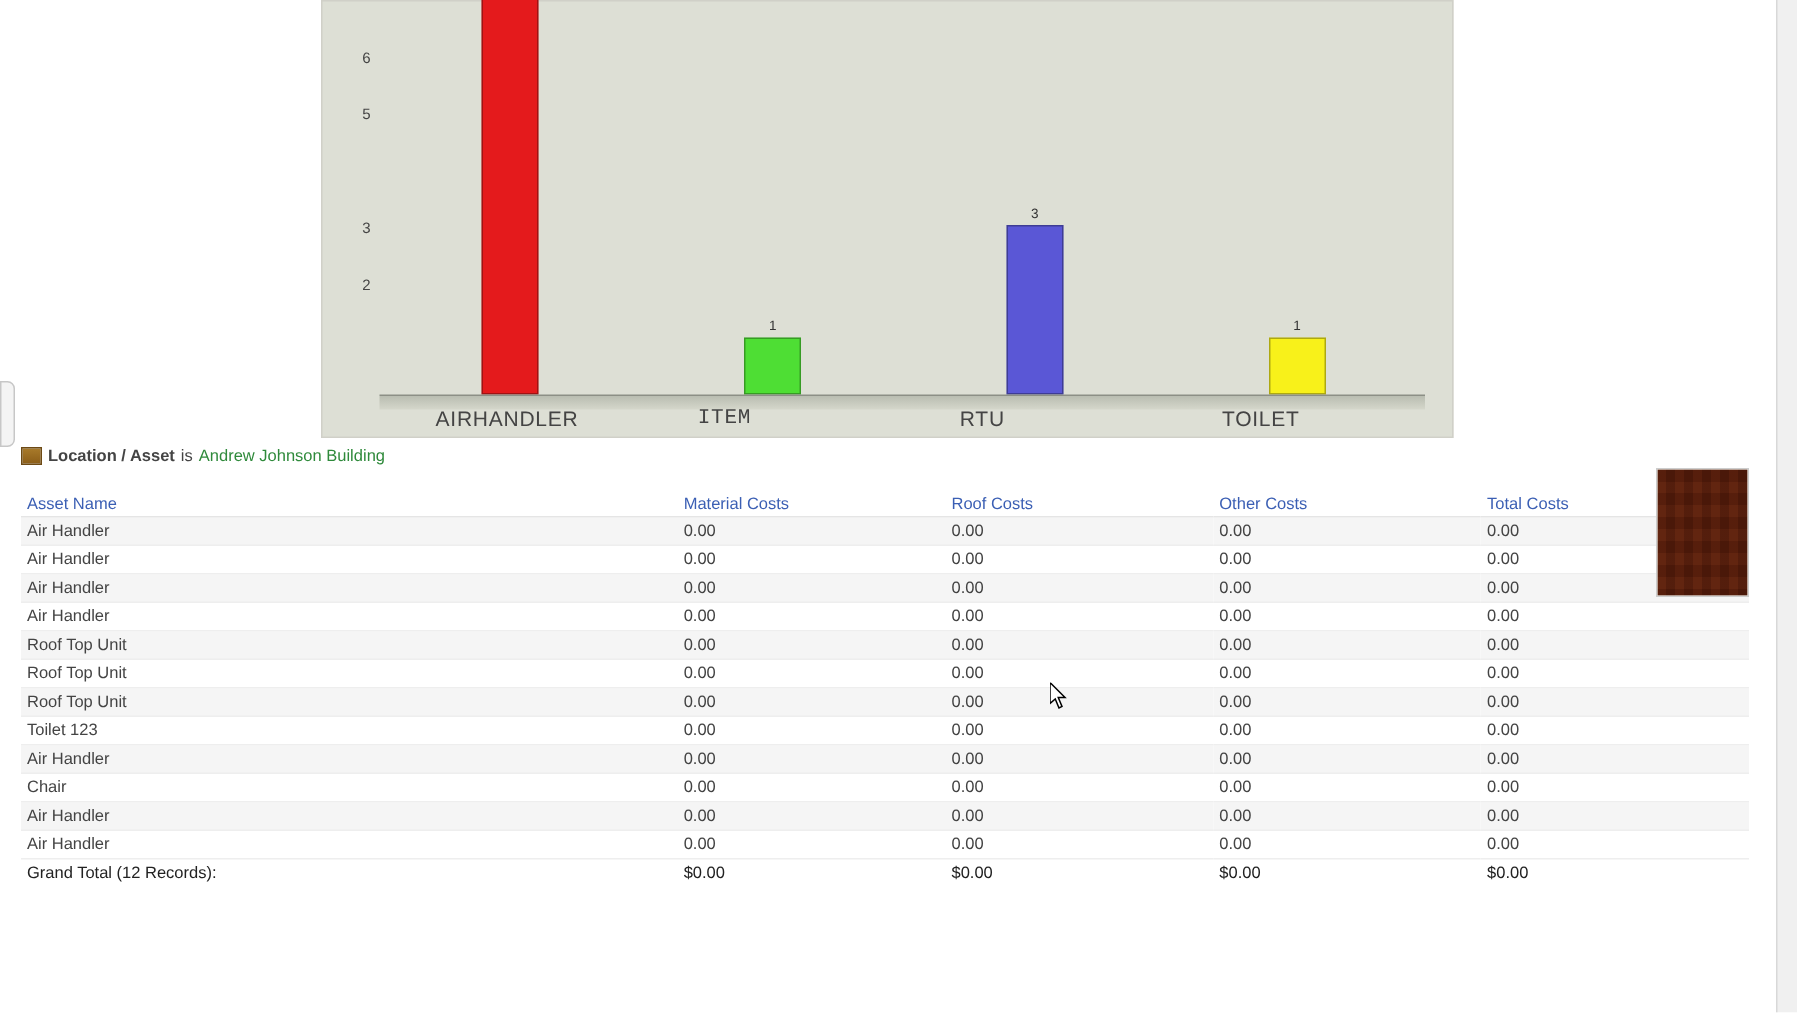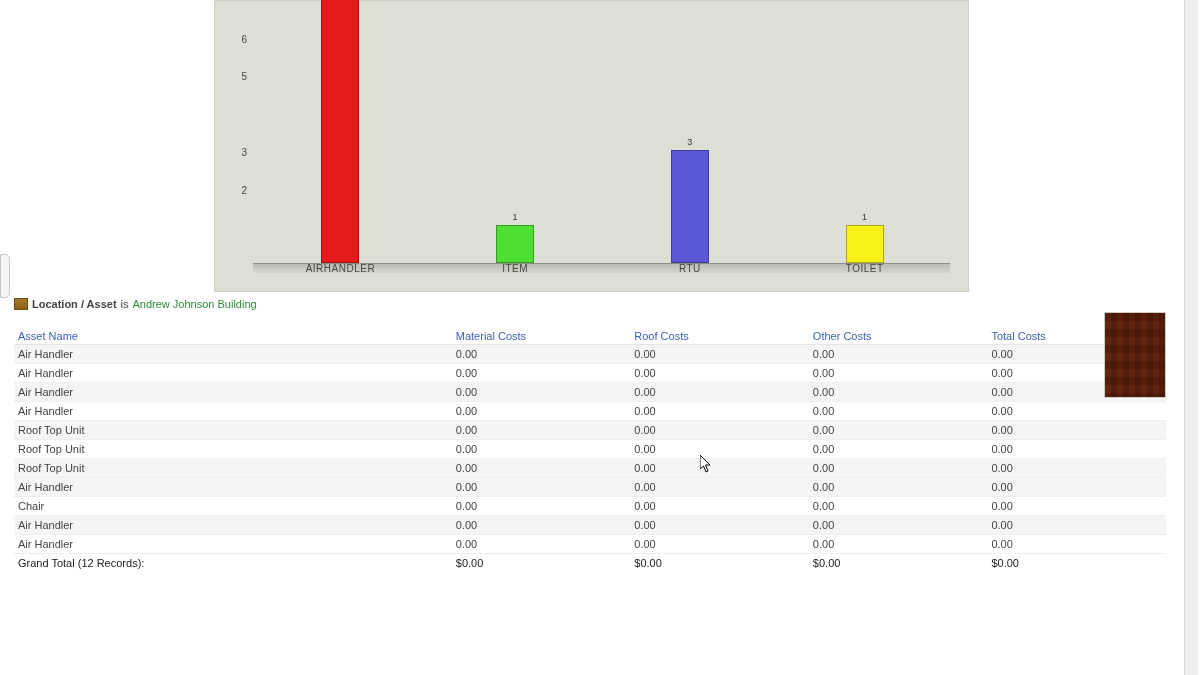--- a/index.html
+++ b/index.html
@@ -58,24 +58,24 @@
   .bar-label {
     position: absolute;
     width: 100%;
     top: -14px;
     text-align: center;
     font-size: 9px;
     color: #333;
   }
   .xlabel {
     position: absolute;
-    bottom: 17px;
+    bottom: 4px;
     width: 100px;
-    text-align: center;
-    font-size: 10px;
+    text-align: left;
+    font-size: 14px;
     color: #444;
     letter-spacing: 0.5px;
   }
 
   
   .criteria {
     margin-top: 6px;
     position: relative;
     width: 1152px;
   }
@@ -189,21 +189,21 @@
       </div>
     <div class="plot-floor"></div>
     <div id="ytick-layer">
         <div class="ytick" style="top: 183.571px;">2</div>
         <div class="ytick" style="top: 145.857px;">3</div>
         <div class="ytick" style="top: 70.4286px;">5</div>
         <div class="ytick" style="top: 32.7143px;">6</div>
       </div>
     <div id="xlabel-layer">
         <div class="xlabel" style="left: 75.375px;">AIRHANDLER</div>
-        <div class="xlabel" style="left: 250.125px;">ITEM</div>
+        <div class="xlabel" style="left: 250.125px; font-family: Liberation Mono, monospace;">ITEM</div>
         <div class="xlabel" style="left: 424.875px;">RTU</div>
         <div class="xlabel" style="left: 599.625px;">TOILET</div>
       </div>
   </div>
 
   <div class="criteria">
     <div id="criteria-rows">
         <div class="criteria-row">
           <span class="crit-icon ic-building"></span>
           <b>Location / Asset</b>
@@ -274,20 +274,27 @@
           <td class="num">0.00</td>
           <td class="num">0.00</td>
         </tr>
         <tr class="zebra">
           <td>Roof Top Unit</td>
           <td class="num">0.00</td>
           <td class="num">0.00</td>
           <td class="num">0.00</td>
           <td class="num">0.00</td>
         </tr>
+        <tr>
+          <td>Toilet 123</td>
+          <td class="num">0.00</td>
+          <td class="num">0.00</td>
+          <td class="num">0.00</td>
+          <td class="num">0.00</td>
+        </tr>
         <tr class="zebra">
           <td>Air Handler</td>
           <td class="num">0.00</td>
           <td class="num">0.00</td>
           <td class="num">0.00</td>
           <td class="num">0.00</td>
         </tr>
         <tr>
           <td>Chair</td>
           <td class="num">0.00</td>

